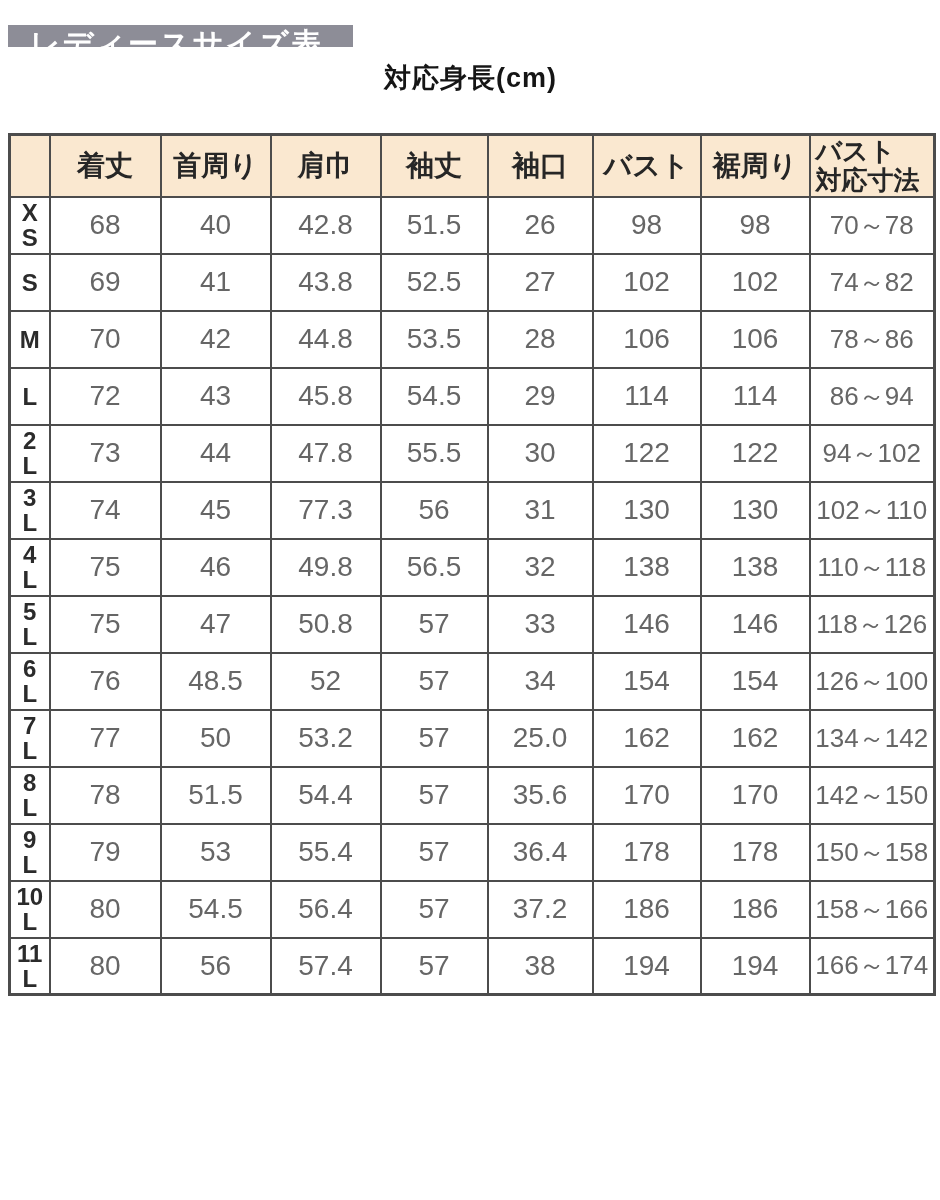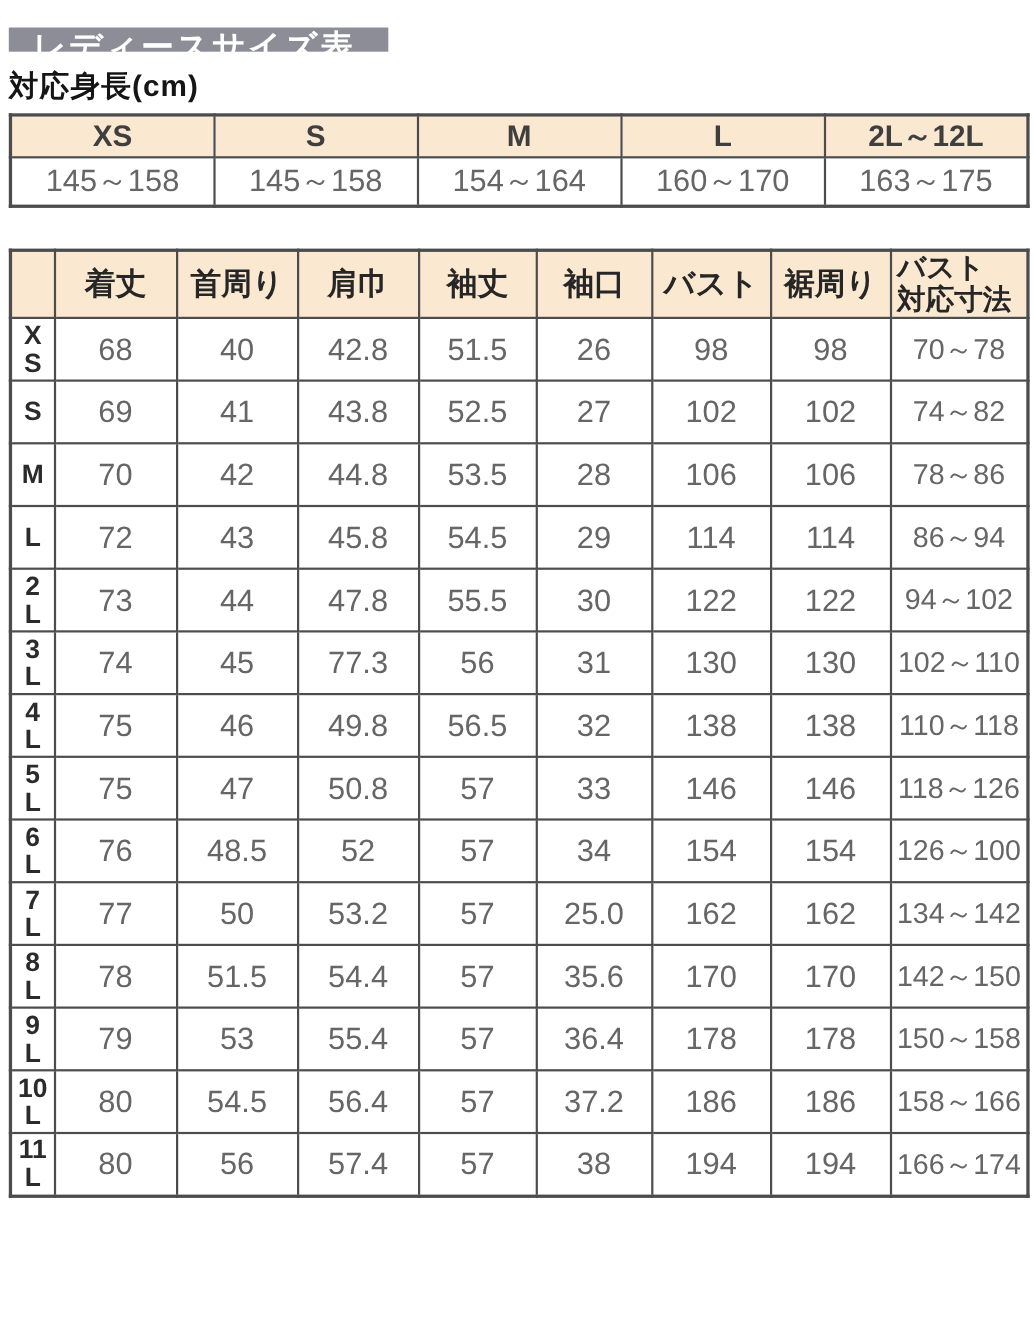--- a/index.html
+++ b/index.html
@@ -23,20 +23,21 @@
     letter-spacing: 2px;
   }
 
   
   .height-label {
     margin: 13px 0 7px 0;
     font-size: 27px;
     font-weight: bold;
     color: #151515;
     letter-spacing: 1px;
+    text-align: center;
   }
 
   table {
     border-collapse: collapse;
     table-layout: fixed;
     width: 925px;
     border: 3px solid #4c4c4c;
   }
   th, td {
     border: 2px solid #4c4c4c;
@@ -99,45 +100,20 @@
 </style>
 </head>
 <body>
 
 <div class="wrap">
 
   <div class="title-bar">レディースサイズ表</div>
 
   <div class="height-label">対応身長(cm)</div>
 
-  <table class="height-table">
-    <colgroup>
-      <col style="width:185px">
-        <col style="width:185px">
-        <col style="width:185px">
-        <col style="width:185px">
-        <col style="width:185px">
-    </colgroup>
-    <tbody>
-        <tr class="hdr">
-      <th>XS</th>
-      <th>S</th>
-      <th>M</th>
-      <th>L</th>
-      <th>2L～12L</th>
-    </tr>
-    <tr class="dat">
-      <td>145～158</td>
-      <td>145～158</td>
-      <td>154～164</td>
-      <td>160～170</td>
-      <td>163～175</td>
-    </tr>
-  </tbody>
-    </table>
 
   <table class="size-table">
     <colgroup>
       <col style="width:40px">
         <col style="width:111px">
         <col style="width:110px">
         <col style="width:110px">
         <col style="width:107px">
         <col style="width:105px">
         <col style="width:108px">

